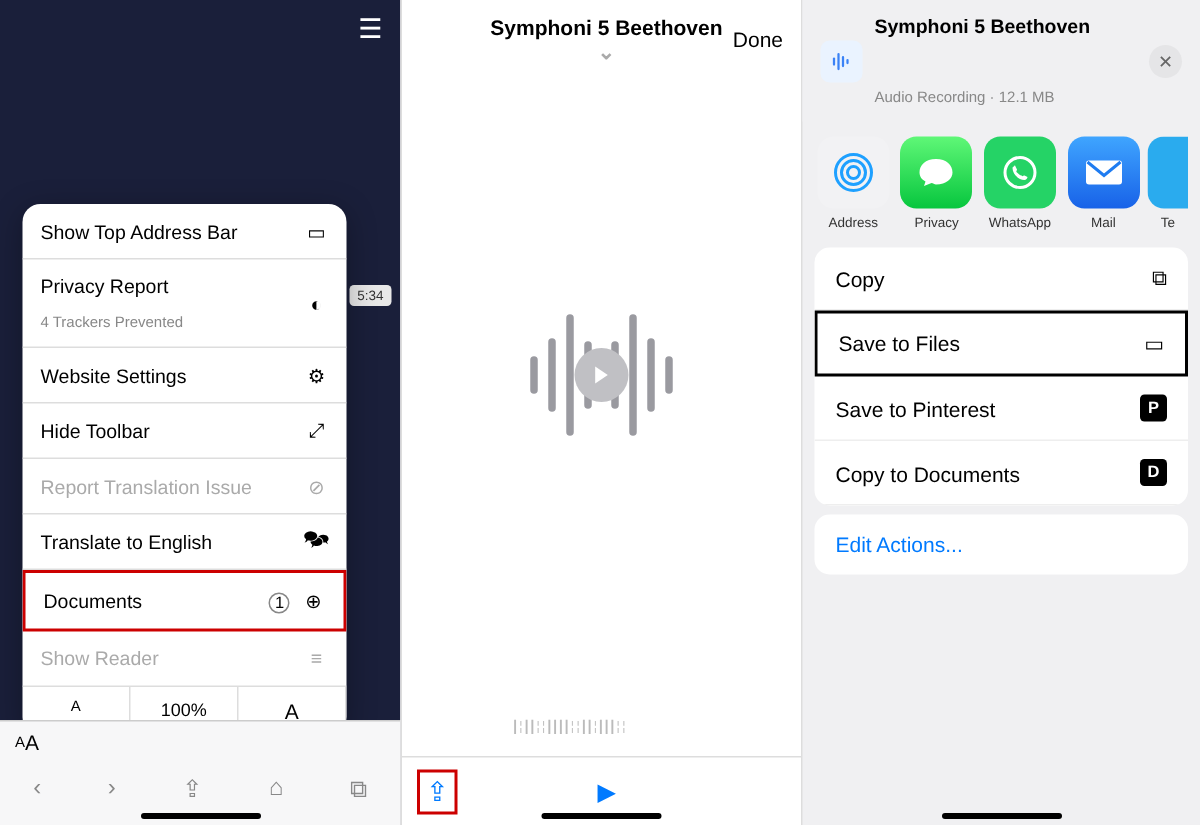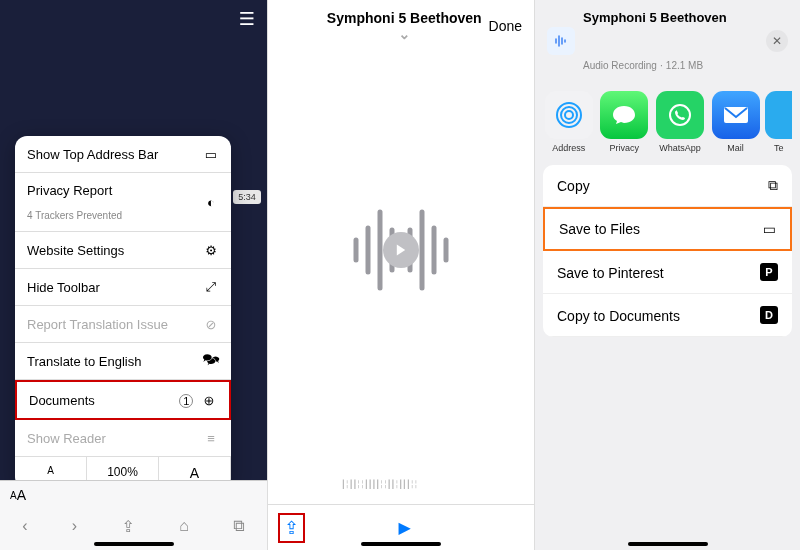--- a/index.html
+++ b/index.html
@@ -44,21 +44,21 @@
   .p3-thumb { width: 28px; height: 28px; background: #eaf3ff; border-radius: 6px; display: flex; align-items: center; justify-content: center; color: #3b82f6; }
   .p3-title { font-weight: 600; font-size: 13px; }
   .p3-sub { font-size: 10px; color: #888; margin-top: 35px; }
   .p3-close { margin-left: auto; width: 22px; height: 22px; border-radius: 50%; background: #e5e5e7; display: flex; align-items: center; justify-content: center; color: #666; font-size: 12px; }
   .app-row { display: flex; gap: 4px; padding: 10px 8px 6px; overflow: hidden; }
   .app { width: 58px; text-align: center; }
   .app-ico { width: 48px; height: 48px; border-radius: 11px; margin: 0 auto 4px; display: flex; align-items: center; justify-content: center; color: #fff; font-size: 22px; }
   .app-lbl { font-size: 9px; color: #333; }
   .actions { margin: 6px 8px; background: #fff; border-radius: 10px; overflow: hidden; }
   .act-row { display: flex; justify-content: space-between; align-items: flex-end; padding: 12px 14px; border-bottom: 0.5px solid #eee; font-size: 14px; }
-  .act-row.hi { border: 2px solid #f97316; }
+  .act-row.hi { border: 2px solid #000000; }
   .edit-link { padding: 12px 14px; color: #007aff; font-size: 14px; background: #fff; border-radius: 10px; margin: 6px 8px 0; }
   .p3-home { position: absolute; bottom: 4px; left: 50%; transform: translateX(-50%); width: 80px; height: 4px; background: #000; border-radius: 3px; }
 
   svg { display: block; }
 </style>
 </head>
 <body>
 
 <div class="stage">
 
@@ -242,17 +242,18 @@
       </div>
       <div class="act-row">
         <span>Save to Pinterest</span>
         <span style="background:#000;color:#fff;width:18px;height:18px;border-radius:3px;display:inline-flex;align-items:center;justify-content:center;font-weight:bold;font-size:11px">P</span>
       </div>
       <div class="act-row">
         <span>Copy to Documents</span>
         <span style="background:#000;color:#fff;width:18px;height:18px;border-radius:3px;display:inline-flex;align-items:center;justify-content:center;font-weight:bold;font-size:11px">D</span>
       </div>
     </div>
+    <div class="edit-link">Edit Actions...</div>
 
     <div class="p3-home"></div>
   </div>
 
 </div>
 
 </body></html>

